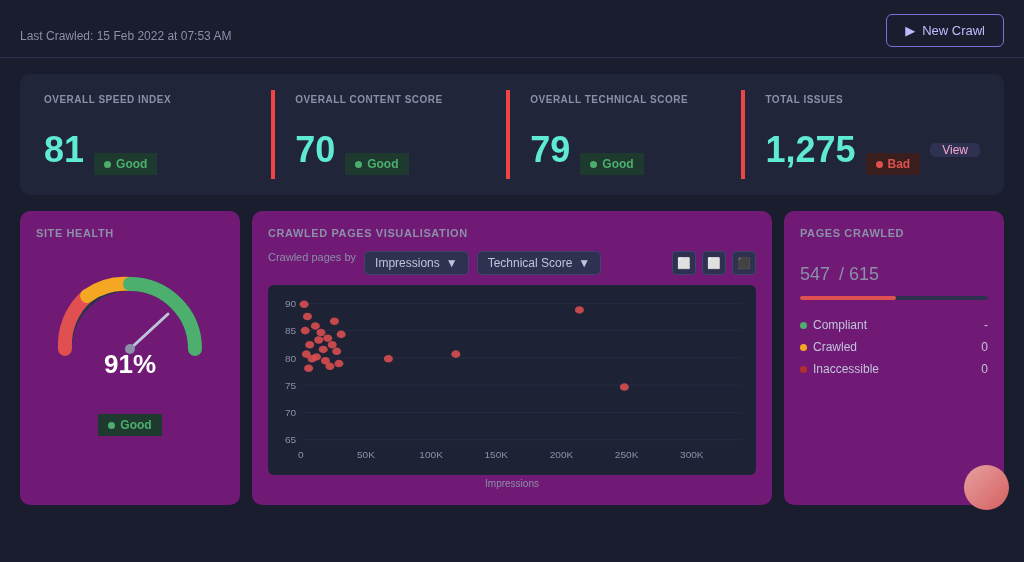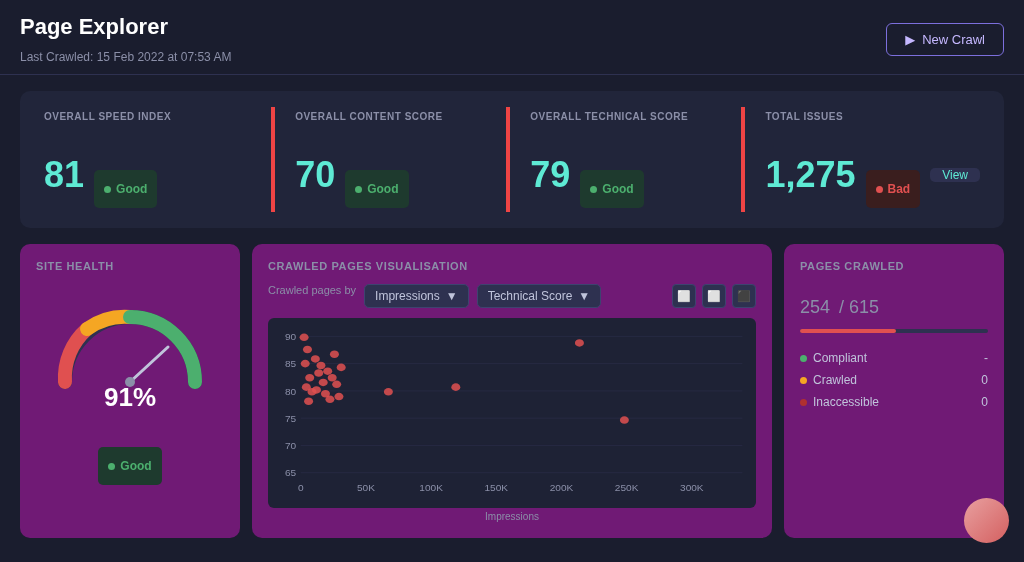--- a/index.html
+++ b/index.html
@@ -80,22 +80,22 @@
     .score-number {
       font-size: 36px;
       font-weight: 700;
       color: #5eead4;
       line-height: 1;
     }
     .badge {
       display: flex;
       align-items: center;
       gap: 5px;
-      padding: 12px 10px;
-      border-radius: 5px;
+      padding: 4px 10px;
+      border-radius: 0;
       font-size: 12px;
       font-weight: 600;
       margin-top: 28px;
     }
     .badge-good {
       background: #1e3a2e;
       color: #4caf6e;
     }
     .badge-bad {
       background: #3a1e1e;
@@ -107,21 +107,21 @@
       border-radius: 50%;
       display: inline-block;
     }
     .dot-green { background: #4caf6e; }
     .dot-red { background: #e05050; }
     .dot-orange { background: #f5a623; }
 
     .view-btn {
       background: #2e3150;
       border: none;
-      color: #5eead4;
+      color: #f9a8d4;
       padding: 0 12px;
       border-radius: 5px;
       font-size: 12px;
       cursor: pointer;
     }
 
     
     .bottom-panels {
       display: grid;
       grid-template-columns: 220px 1fr 220px;
@@ -278,21 +278,20 @@
       border-radius: 50%;
       background: linear-gradient(135deg, #e8a0a0, #d46060);
       overflow: hidden;
     }
   </style>
 </head>
 <body>
 
 <div class="header">
   <div class="header-left">
-    <h1>Page Explorer</h1>
     <div class="subtitle">Last Crawled: 15 Feb 2022 at 07:53 AM</div>
   </div>
   <button class="new-crawl-btn">
     <span>▶</span>
     <span>New Crawl</span>
   </button>
 </div>
 
 <div class="main">
 
@@ -442,21 +441,21 @@
           <circle cx="270" cy="18" r="4" fill="#e05050" opacity="0.85"></circle>
           <circle cx="310" cy="100" r="4" fill="#e05050" opacity="0.85"></circle>
         </svg>
       </div>
       <div class="x-axis-label">Impressions</div>
     </div>
 
     <div class="panel" style="position:relative;">
       <div class="panel-title">PAGES CRAWLED</div>
       <div class="pages-number">
-        <span>254</span>
+        <span>547</span>
         <span> / 615</span>
       </div>
       <div class="crawl-progress-bar">
         <div class="crawl-progress-fill"></div>
       </div>
 
       <div class="stat-row">
         <div class="stat-row-label">
           <span class="dot dot-green"></span>
           <span>Compliant</span>

